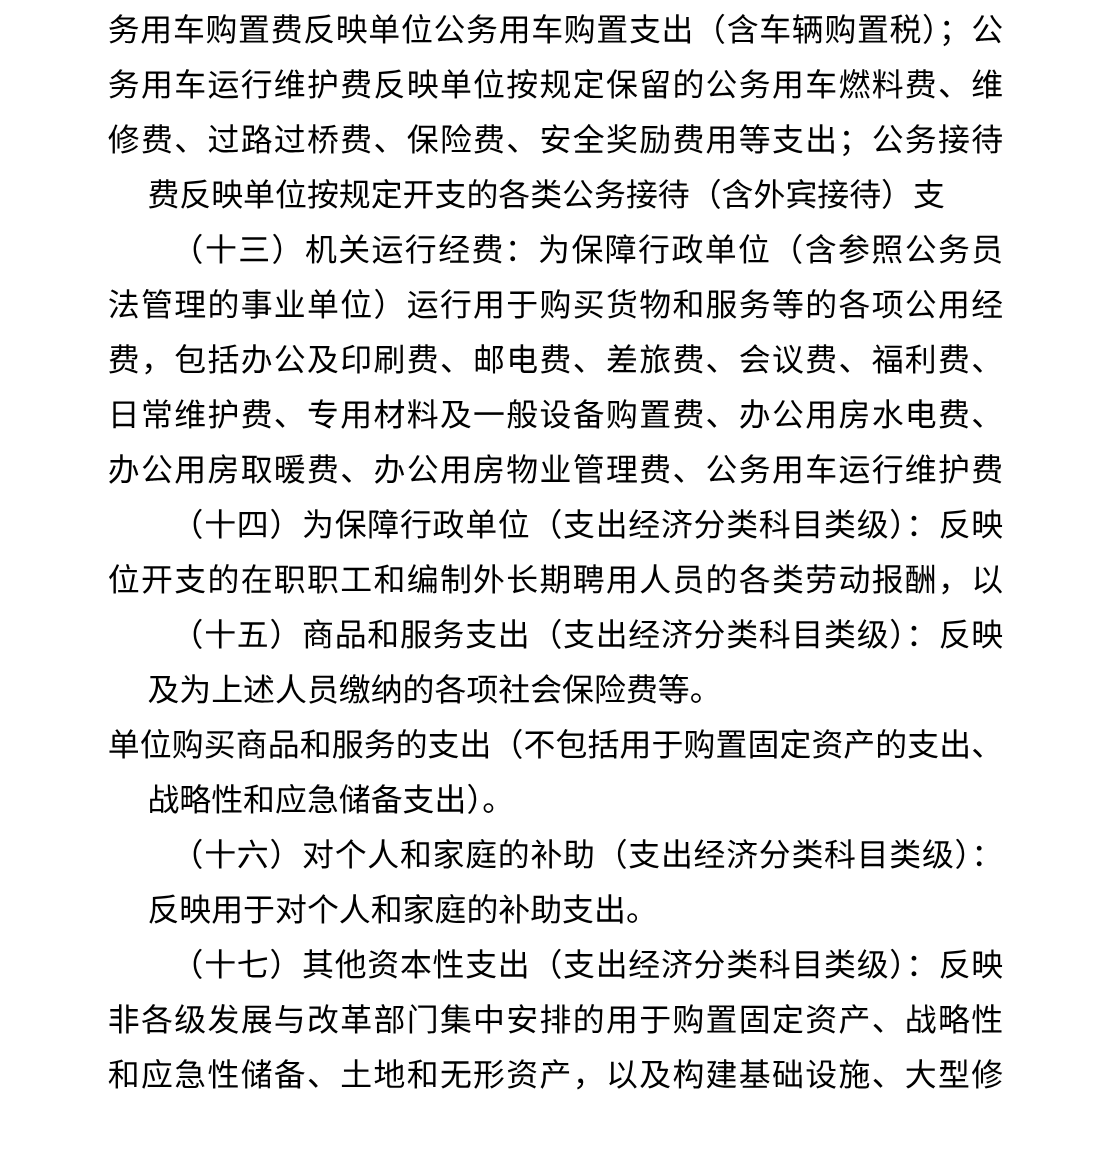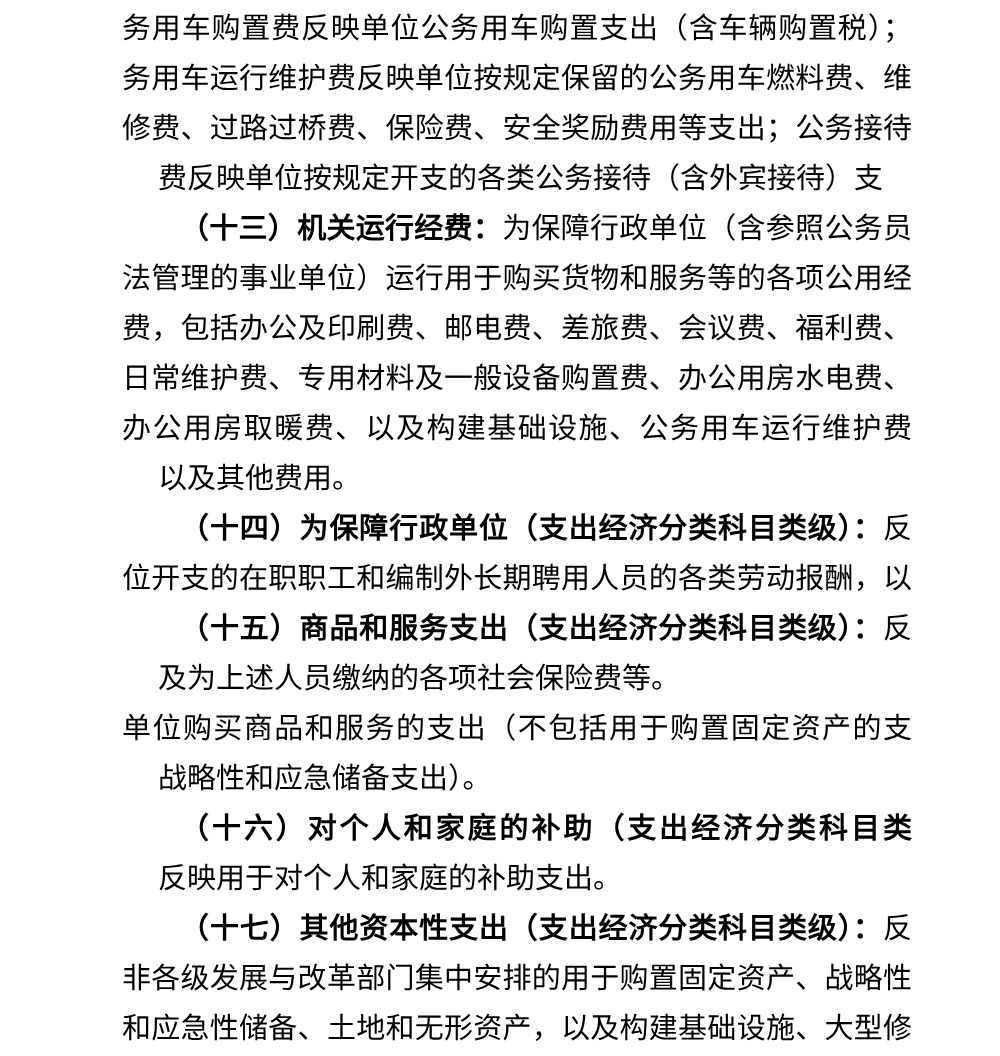--- a/index.html
+++ b/index.html
@@ -30,22 +30,21 @@
     text-justify: inter-ideograph;
   }
   .end {
     text-align: left;
     margin-left: 36px;
   }
   .indent {
     text-indent: 2em;
   }
   .seg-bold {
-    font-weight: 700;
-    margin-left: 24px;
+    font-weight: 400;
   }
 </style>
 </head>
 <body>
 
 <div class="page">
 
   <div class="line full"><span class="seg-bold"></span><span>务用车购置费反映单位公务用车购置支出（含车辆购置税）；公</span></div>
 
   <div class="line full"><span class="seg-bold"></span><span>务用车运行维护费反映单位按规定保留的公务用车燃料费、维</span></div>
@@ -55,23 +54,22 @@
   <div class="line end"><span class="seg-bold"></span><span>费反映单位按规定开支的各类公务接待（含外宾接待）支出。</span></div>
 
   <div class="line full indent"><span class="seg-bold">（十三）机关运行经费：</span><span>为保障行政单位（含参照公务员</span></div>
 
   <div class="line full"><span class="seg-bold"></span><span>法管理的事业单位）运行用于购买货物和服务等的各项公用经</span></div>
 
   <div class="line full"><span class="seg-bold"></span><span>费，包括办公及印刷费、邮电费、差旅费、会议费、福利费、</span></div>
 
   <div class="line full"><span class="seg-bold"></span><span>日常维护费、专用材料及一般设备购置费、办公用房水电费、</span></div>
 
-  <div class="line full"><span class="seg-bold"></span><span>办公用房取暖费、以及构建基础设施、公务用车运行维护费</span></div>
+  <div class="line full"><span class="seg-bold"></span><span>办公用房取暖费、办公用房物业管理费、公务用车运行维护费</span></div>
 
-  <div class="line end"><span class="seg-bold"></span><span>以及其他费用。</span></div>
 
   <div class="line full indent"><span class="seg-bold">（十四）为保障行政单位（支出经济分类科目类级）：</span><span>反映单</span></div>
 
   <div class="line full"><span class="seg-bold"></span><span>位开支的在职职工和编制外长期聘用人员的各类劳动报酬，以</span></div>
 
   <div class="line full indent"><span class="seg-bold">（十五）商品和服务支出（支出经济分类科目类级）：</span><span>反映</span></div>
 
   <div class="line end"><span class="seg-bold"></span><span>及为上述人员缴纳的各项社会保险费等。</span></div>
 
   <div class="line full"><span class="seg-bold"></span><span>单位购买商品和服务的支出（不包括用于购置固定资产的支出、</span></div>

